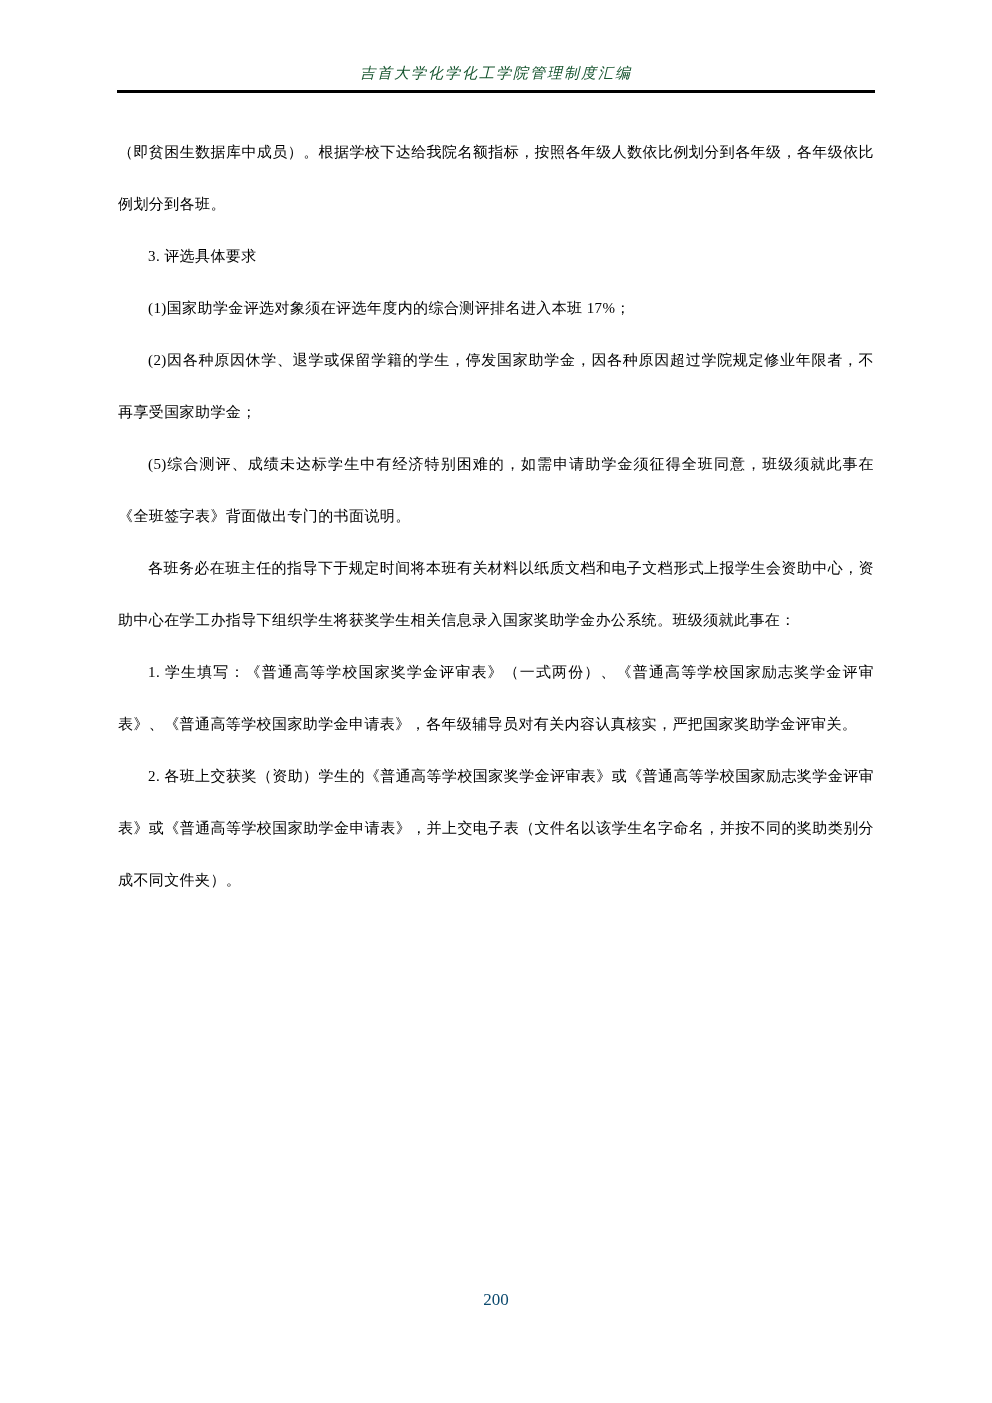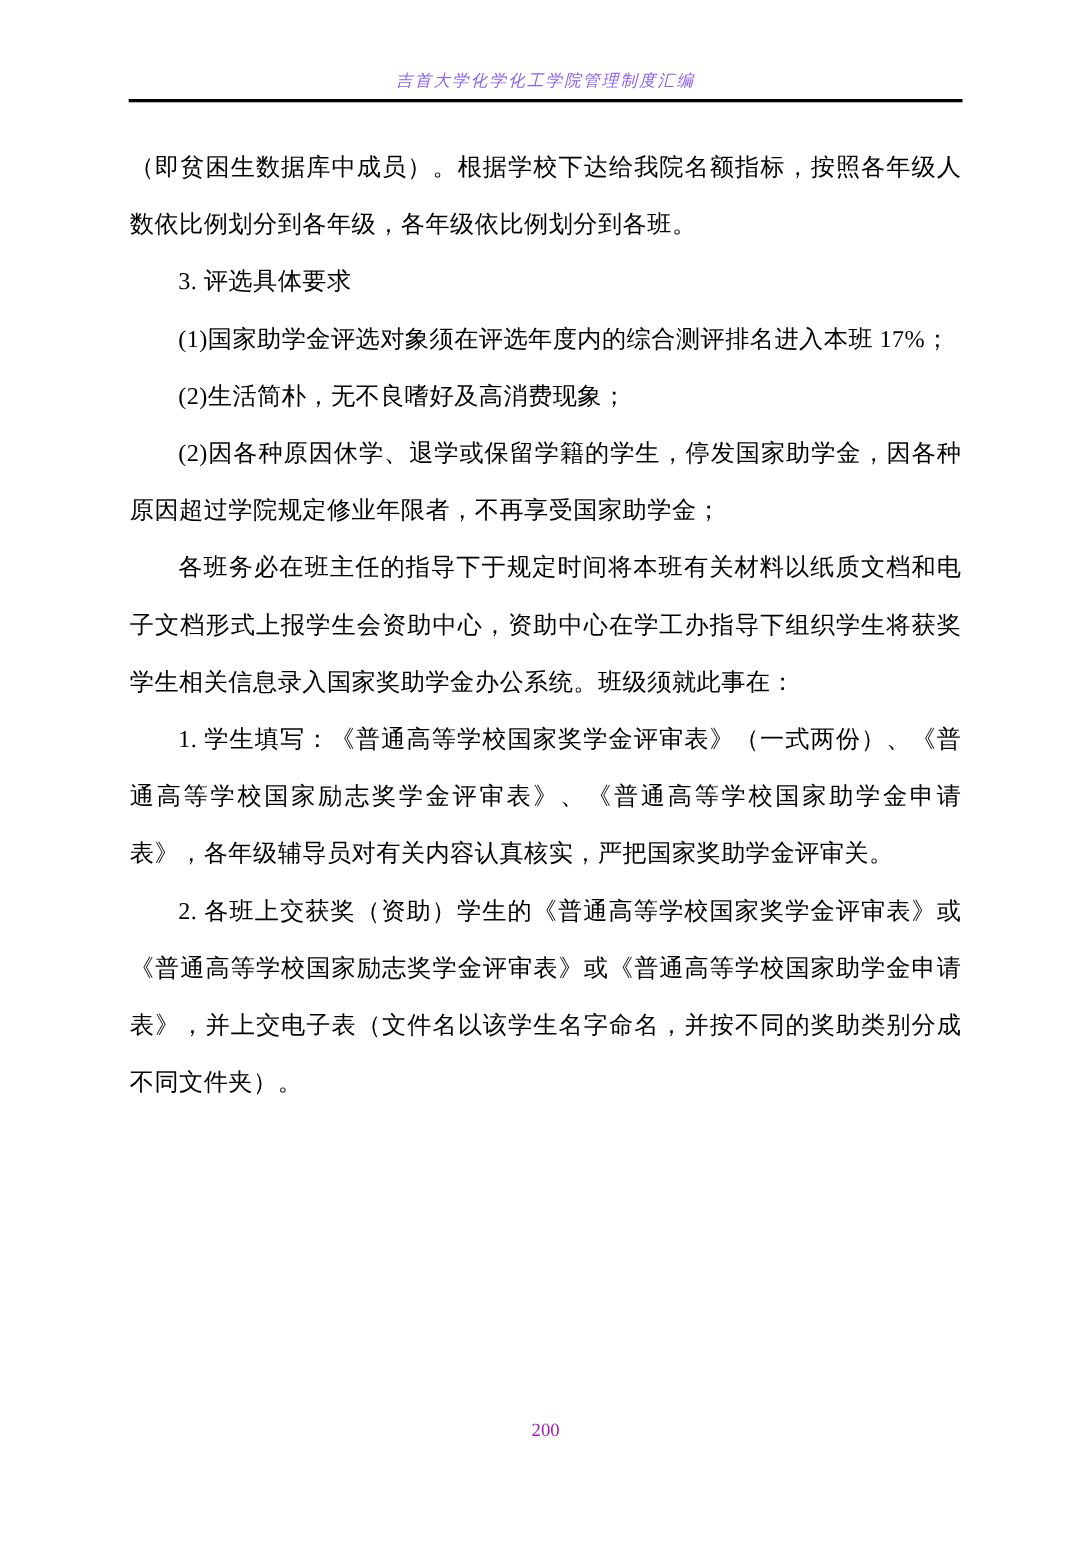--- a/index.html
+++ b/index.html
@@ -26,76 +26,76 @@
   }
   .header-title {
     position: absolute;
     bottom: 10px;
     left: 0;
     width: 100%;
     text-align: center;
     font-style: italic;
     font-size: 15px;
     letter-spacing: 2px;
-    color: #8b5cf6;
+    color: #14532d;
     white-space: nowrap;
   }
   .header-rule {
     position: absolute;
     bottom: 0;
     left: 0;
     width: 100%;
     height: 3px;
     background: #000000;
   }
   
   .content {
     position: absolute;
     top: 126px;
     left: 118px;
     width: 756px;
-    font-size: 22px;
+    font-size: 15px;
     line-height: 52px;
     text-align: justify;
     letter-spacing: 0.4px;
   }
   .content p {
     margin: 0;
     padding: 0;
   }
   .content p.indent {
     text-indent: 2em;
   }
   
   .footer {
     position: absolute;
     top: 1290px;
     left: 0;
     width: 100%;
     text-align: center;
     font-size: 17px;
-    color: #a21caf;
+    color: #0c4a6e;
   }
 </style>
 </head>
 <body>
 
 <div class="page">
 
   <div class="header">
     <div class="header-title">吉首大学化学化工学院管理制度汇编</div>
     <div class="header-rule"></div>
   </div>
 
   <div class="content">
     <p>（即贫困生数据库中成员）。根据学校下达给我院名额指标，按照各年级人数依比例划分到各年级，各年级依比例划分到各班。</p>
     <p class="indent">3. 评选具体要求</p>
     <p class="indent">(1)国家助学金评选对象须在评选年度内的综合测评排名进入本班 17%；</p>
-    <p class="indent">(2)生活简朴，无不良嗜好及高消费现象；</p>
     <p class="indent">(2)因各种原因休学、退学或保留学籍的学生，停发国家助学金，因各种原因超过学院规定修业年限者，不再享受国家助学金；</p>
+    <p class="indent">(5)综合测评、成绩未达标学生中有经济特别困难的，如需申请助学金须征得全班同意，班级须就此事在《全班签字表》背面做出专门的书面说明。</p>
     <p class="indent">各班务必在班主任的指导下于规定时间将本班有关材料以纸质文档和电子文档形式上报学生会资助中心，资助中心在学工办指导下组织学生将获奖学生相关信息录入国家奖助学金办公系统。班级须就此事在：</p>
     <p class="indent">1. 学生填写：《普通高等学校国家奖学金评审表》（一式两份）、《普通高等学校国家励志奖学金评审表》、《普通高等学校国家助学金申请表》，各年级辅导员对有关内容认真核实，严把国家奖助学金评审关。</p>
     <p class="indent">2. 各班上交获奖（资助）学生的《普通高等学校国家奖学金评审表》或《普通高等学校国家励志奖学金评审表》或《普通高等学校国家助学金申请表》，并上交电子表（文件名以该学生名字命名，并按不同的奖助类别分成不同文件夹）。</p>
   </div>
 
   <div class="footer">
     <span>200</span>
   </div>
 
 </div>

